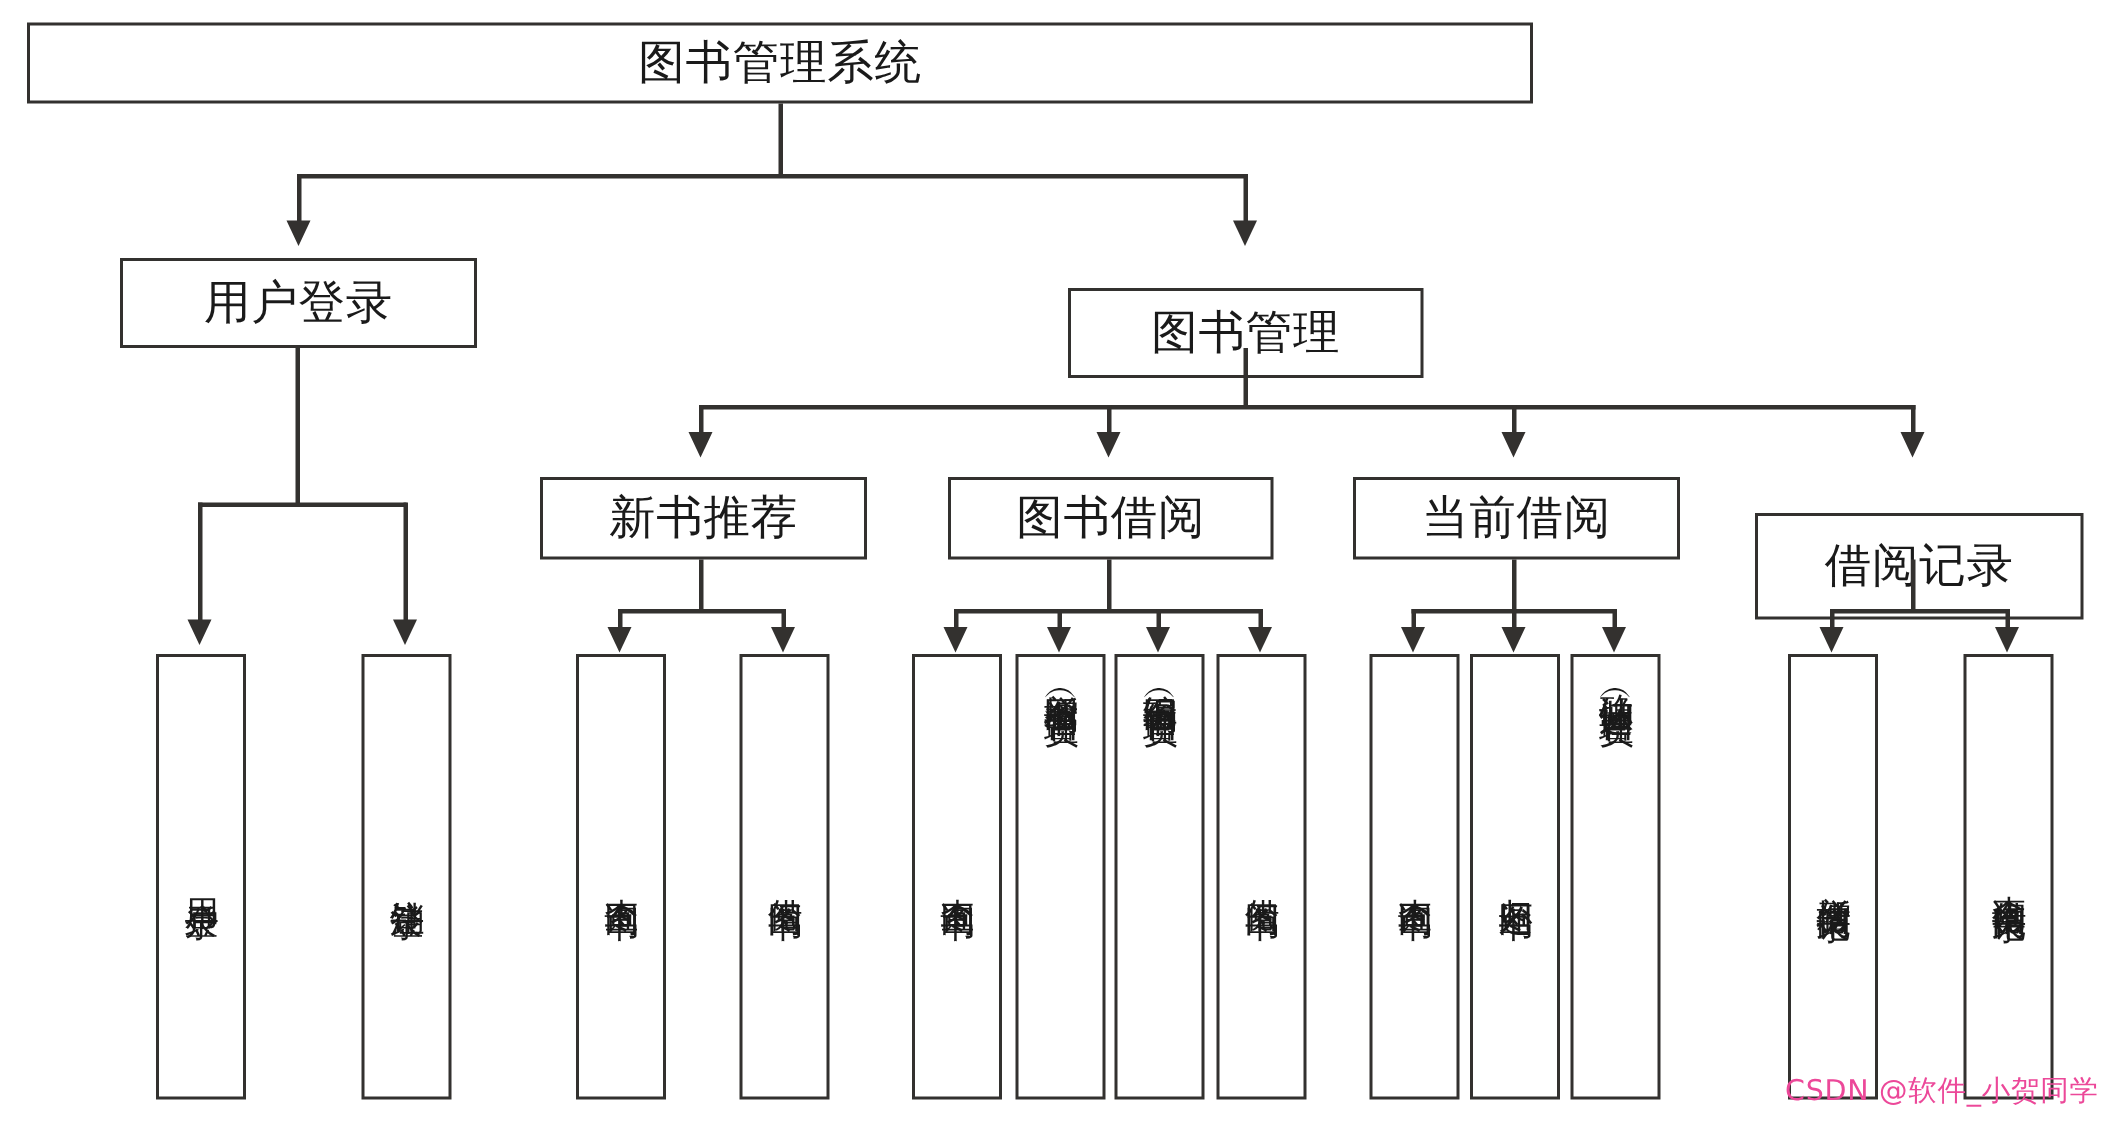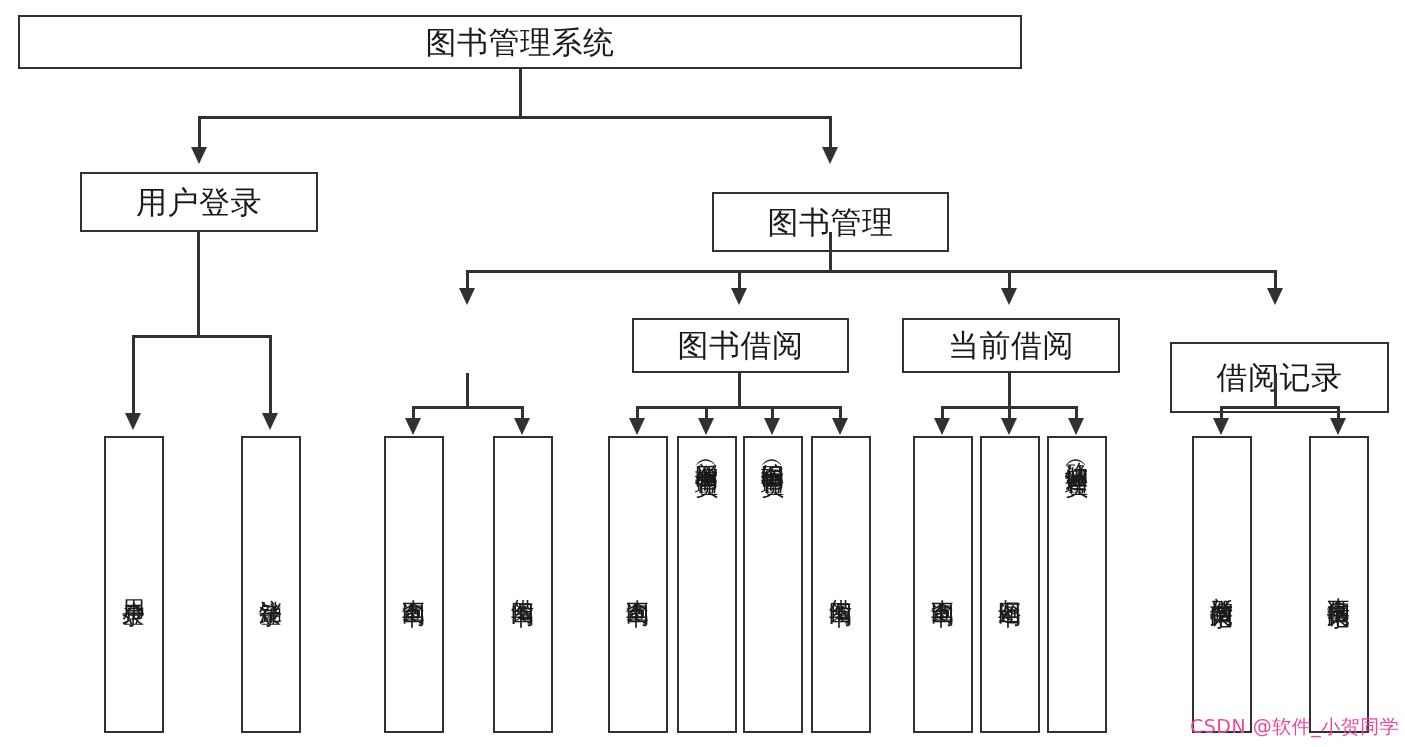--- a/index.html
+++ b/index.html
@@ -112,20 +112,23 @@
   <div class="ln hl" style="left:466px;top:270px;width:811px;"></div>
   <div class="ln vl" style="left:466px;top:270px;height:20px;"></div>
   <div class="arrow" style="left:459px;top:288px;"></div>
   <div class="ln vl" style="left:738px;top:270px;height:20px;"></div>
   <div class="arrow" style="left:731px;top:288px;"></div>
   <div class="ln vl" style="left:1008px;top:270px;height:20px;"></div>
   <div class="arrow" style="left:1001px;top:288px;"></div>
   <div class="ln vl" style="left:1274px;top:270px;height:20px;"></div>
   <div class="arrow" style="left:1267px;top:288px;"></div>
 
+  <div class="node h" style="left:360px;top:318px;width:218px;height:55px;">
+    <span class="lbl">新书推荐</span>
+  </div>
   <div class="node h" style="left:632px;top:318px;width:217px;height:55px;">
     <span class="lbl">图书借阅</span>
   </div>
   <div class="node h" style="left:902px;top:318px;width:218px;height:55px;">
     <span class="lbl">当前借阅</span>
   </div>
   <div class="node h" style="left:1170px;top:318px;width:219px;height:71px;margin-top:24px;">
     <span class="lbl">借阅记录</span>
   </div>
 

